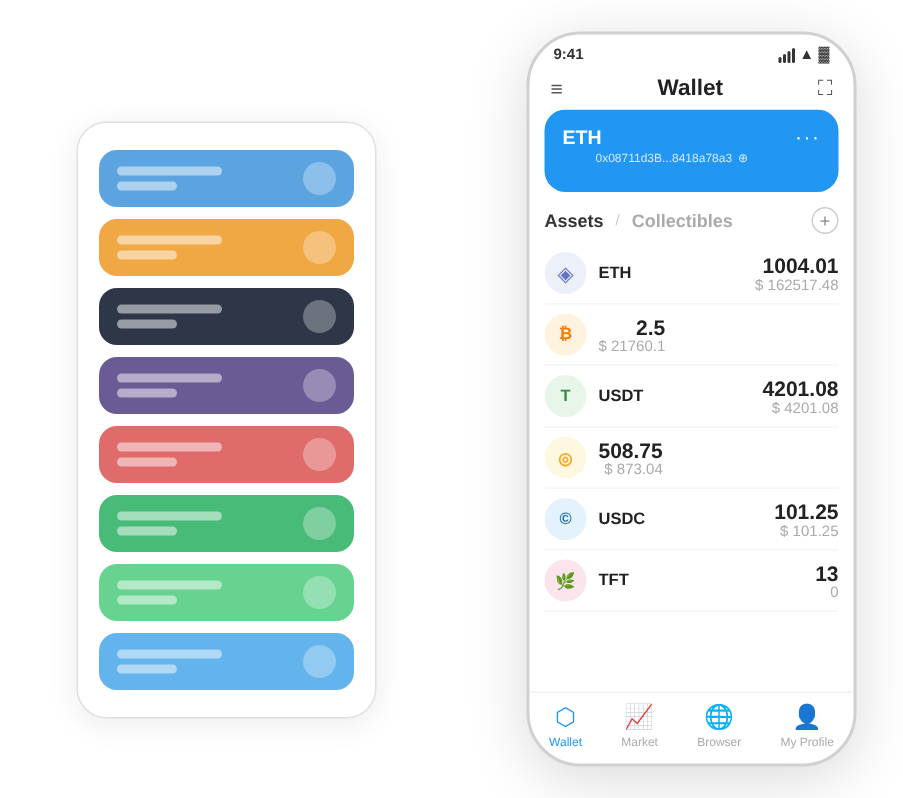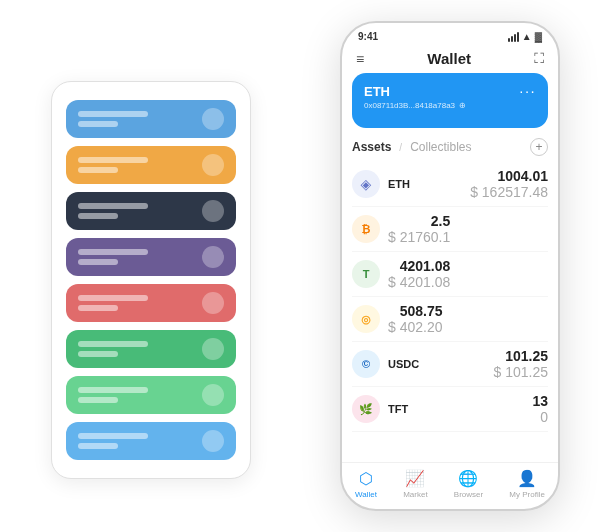--- a/index.html
+++ b/index.html
@@ -72,21 +72,21 @@
     .card-dark { background: #2d3748; }
     .card-purple { background: #6b5b95; }
     .card-red { background: #e06b6b; }
     .card-green { background: #48bb78; }
     .card-light-green { background: #68d391; }
     .card-sky { background: #63b3ed; }
 
     
     .phone {
       position: absolute;
-      right: 21px;
+      right: 10px;
       top: 0;
       width: 220px;
       height: 490px;
       background: #ffffff;
       border-radius: 36px;
       border: 2px solid #d0d0d0;
       box-shadow: 0 8px 40px rgba(0,0,0,0.15);
       overflow: hidden;
       display: flex;
       flex-direction: column;
@@ -170,20 +170,21 @@
       letter-spacing: 1px;
     }
 
     .eth-card-address {
       font-size: 8px;
       opacity: 0.8;
       margin-bottom: 8px;
       display: flex;
       align-items: flex-end;
       gap: 4px;
+      margin-left: 22px;
     }
 
     .eth-card-balance {
       font-size: 20px;
       font-weight: 700;
       text-align: right;
     }
 
     .eth-card-balance .dollar {
       font-size: 12px;
@@ -206,21 +207,21 @@
     }
 
     .assets-tab {
       font-size: 12px;
       color: #333;
       font-weight: 600;
     }
 
     .assets-tab.inactive {
       color: #aaa;
-      font-weight: 400;
+      font-weight: 700;
     }
 
     .assets-divider-text {
       color: #ccc;
       font-size: 10px;
     }
 
     .assets-add {
       width: 18px;
       height: 18px;
@@ -269,21 +270,21 @@
       text-align: right;
     }
 
     .asset-amount {
       font-size: 14px;
       font-weight: 600;
       color: #222;
     }
 
     .asset-usd {
-      font-size: 14px;
+      font-size: 10px;
       color: #aaa;
     }
 
     
     .phone-bottom-nav {
       display: flex;
       justify-content: space-around;
       align-items: center;
       padding: 6px 0 10px;
       border-top: 1px solid #f0f0f0;
@@ -482,31 +483,32 @@
         <div class="asset-item">
           <div class="asset-icon imbtc-icon-circle" style="font-size:11px;font-weight:700;">₿</div>
           <div class="asset-amounts">
             <div class="asset-amount">2.5</div>
             <div class="asset-usd">$ 21760.1</div>
           </div>
         </div>
 
         <div class="asset-item">
           <div class="asset-icon usdt-icon-circle" style="font-size:11px;font-weight:700;">T</div>
+          <span class="asset-name">USDT</span>
           <div class="asset-amounts">
             <div class="asset-amount">4201.08</div>
             <div class="asset-usd">$ 4201.08</div>
           </div>
         </div>
 
         <div class="asset-item">
           <div class="asset-icon dai-icon-circle" style="font-size:11px;font-weight:700;">◎</div>
           <div class="asset-amounts">
             <div class="asset-amount">508.75</div>
-            <div class="asset-usd">$ 402.20</div>
+            <div class="asset-usd">$ 873.04</div>
           </div>
         </div>
 
         <div class="asset-item">
           <div class="asset-icon usdc-icon-circle" style="font-size:11px;font-weight:700;">©</div>
           <span class="asset-name">USDC</span>
           <div class="asset-amounts">
             <div class="asset-amount">101.25</div>
             <div class="asset-usd">$ 101.25</div>
           </div>

